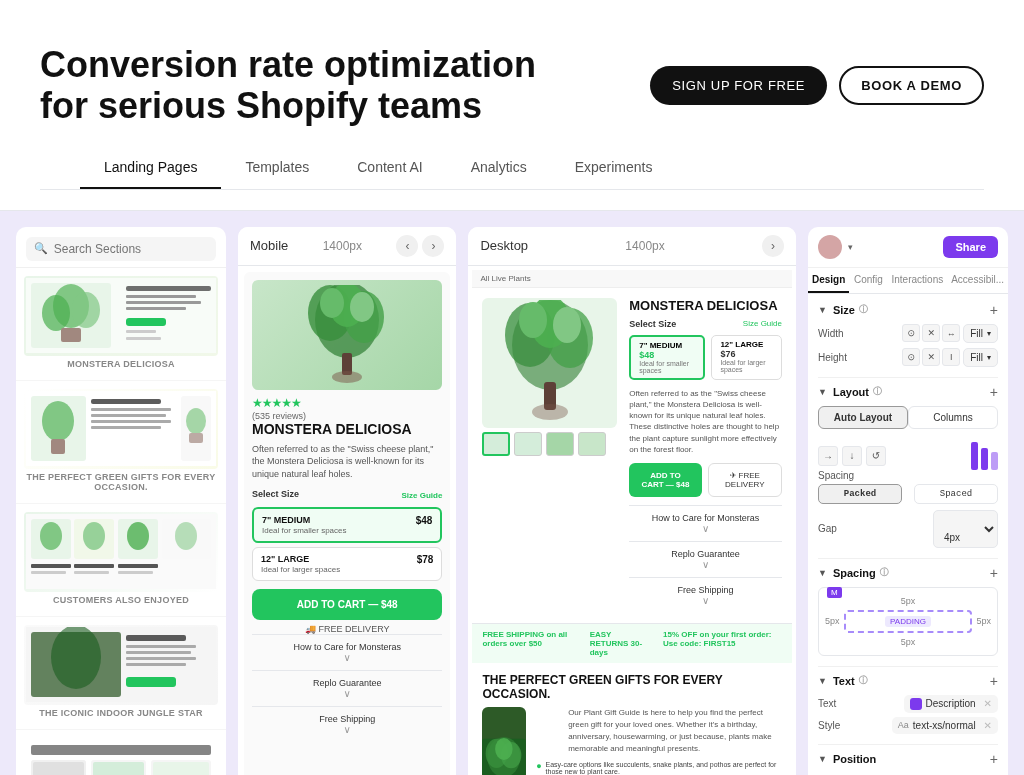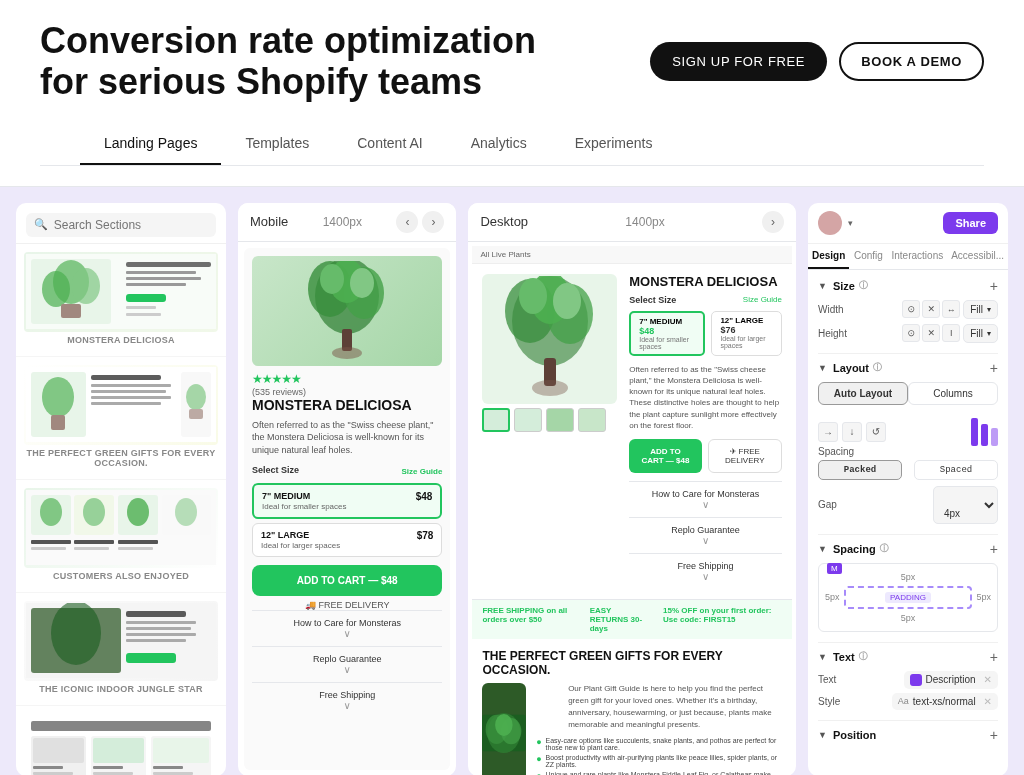--- a/index.html
+++ b/index.html
@@ -1,19 +1,19 @@
 <!DOCTYPE html>
 <html><head>
   <meta charset="utf-8">
   <style>
     * { box-sizing: border-box; margin: 0; padding: 0; }
     body { font-family: -apple-system, BlinkMacSystemFont, 'Segoe UI', sans-serif; background: #fff; width: 1024px; height: 775px; overflow: hidden; }
 
     
-    .header { background: #fff; padding: 20px 40px 20px; border-bottom: 1px solid #e5e7eb; }
+    .header { background: #fff; padding: 44px 40px 20px; border-bottom: 1px solid #e5e7eb; }
     .header-top { display: flex; justify-content: space-between; align-items: center; margin-bottom: 20px; }
     .header-buttons { display: flex; gap: 12px; align-items: center; }
     .btn-signup { background: #111; color: #fff; border: none; padding: 12px 22px; border-radius: 25px; font-size: 13px; font-weight: 400; letter-spacing: 0.05em; cursor: pointer; }
     .btn-demo { background: #fff; color: #111; border: 2px solid #111; padding: 10px 20px; border-radius: 25px; font-size: 13px; font-weight: 700; letter-spacing: 0.05em; cursor: pointer; }
 
     
     .nav { display: flex; gap: 0; border-bottom: 1px solid #e5e7eb; padding: 0 40px; }
     .nav-item { padding: 12px 24px; font-size: 14px; font-weight: 500; color: #555; cursor: pointer; border-bottom: 2px solid transparent; white-space: nowrap; }
     .nav-item.active { color: #111; border-bottom: 2px solid #111; background: #fff; }
 

